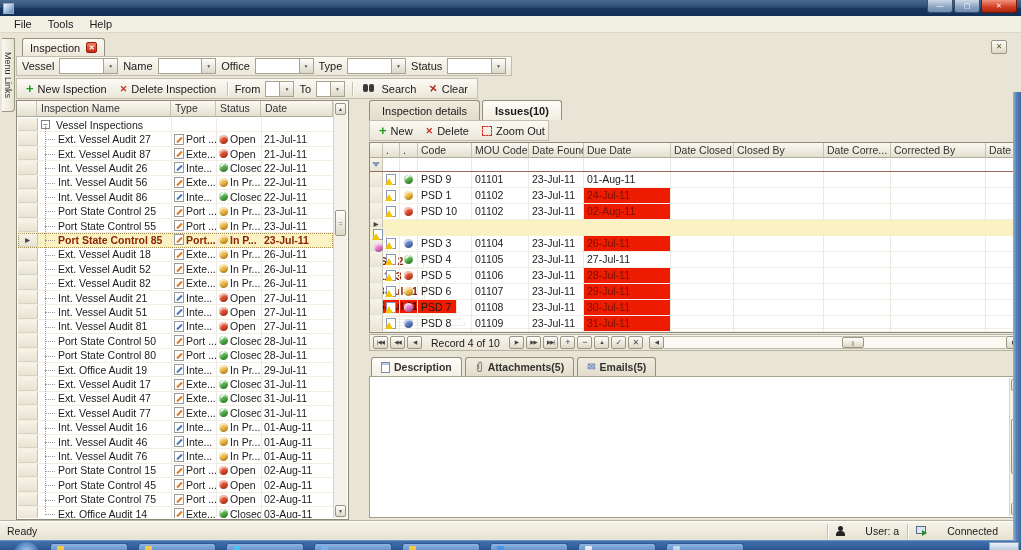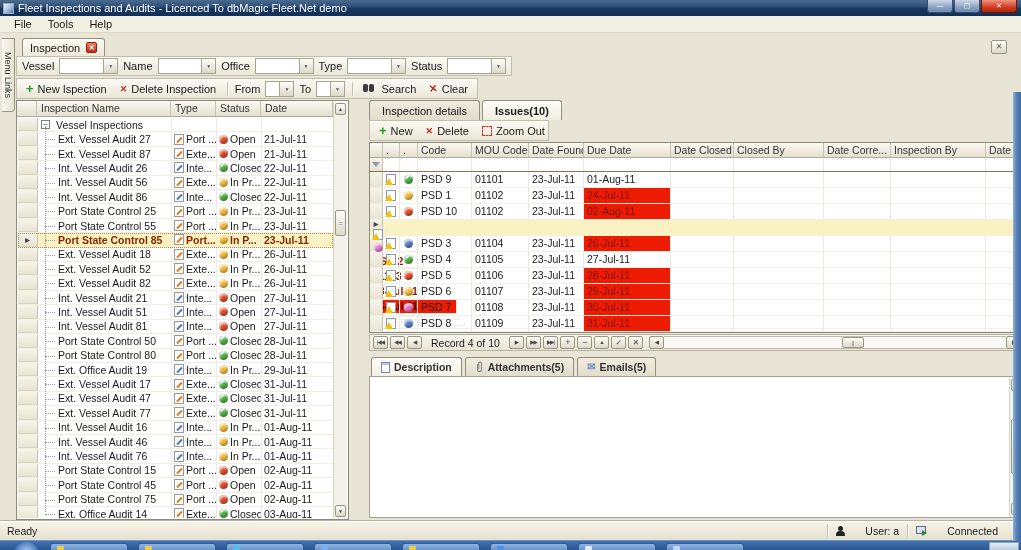--- a/index.html
+++ b/index.html
@@ -204,21 +204,20 @@
   .rborder { position:absolute; right:0; top:92px; width:8px; height:449px;
     background:linear-gradient(90deg,#93b2d8 0%,#5580b4 45%,#3c6aa0 100%); }
 </style>
 </head>
 <body>
 
 <div class="screen">
 
   <div class="titlebar">
     <span class="appico"></span>
-    <span class="titletext">Fleet Inspections and Audits - Licenced To dbMagic Fleet.Net demo</span>
     <div class="winbtns">
       <div class="wbtn">—</div>
       <div class="wbtn">▢</div>
       <div class="wbtn close">✕</div>
     </div>
   </div>
 
   <div class="menubar">
       <div class="menu-item">File</div>
       <div class="menu-item">Tools</div>
@@ -830,21 +829,21 @@
           <div class="hc c-gut"></div>
           <div class="hc c-i1">.</div>
           <div class="hc c-i2">.</div>
           <div class="hc c-code">Code</div>
           <div class="hc c-mou">MOU Code<span class="sort">▲</span></div>
           <div class="hc c-found">Date Found</div>
           <div class="hc c-due">Due Date</div>
           <div class="hc c-dclosed">Date Closed</div>
           <div class="hc c-cby">Closed By</div>
           <div class="hc c-dcorr">Date Corre...</div>
-          <div class="hc c-corby">Inspection By</div>
+          <div class="hc c-corby">Corrected By</div>
           <div class="hc c-dver">Date Veri...</div>
         </div>
       <div class="ifilter">
         <div class="gf">
             <span class="funnel"></span>
           </div>
       <div class="c-i1" style="border-right:1px solid #ece9e0;"></div>
           <div class="c-i2" style="border-right:1px solid #ece9e0;"></div>
           <div class="c-code" style="border-right:1px solid #ece9e0;"></div>
           <div class="c-mou" style="border-right:1px solid #ece9e0;"></div>

